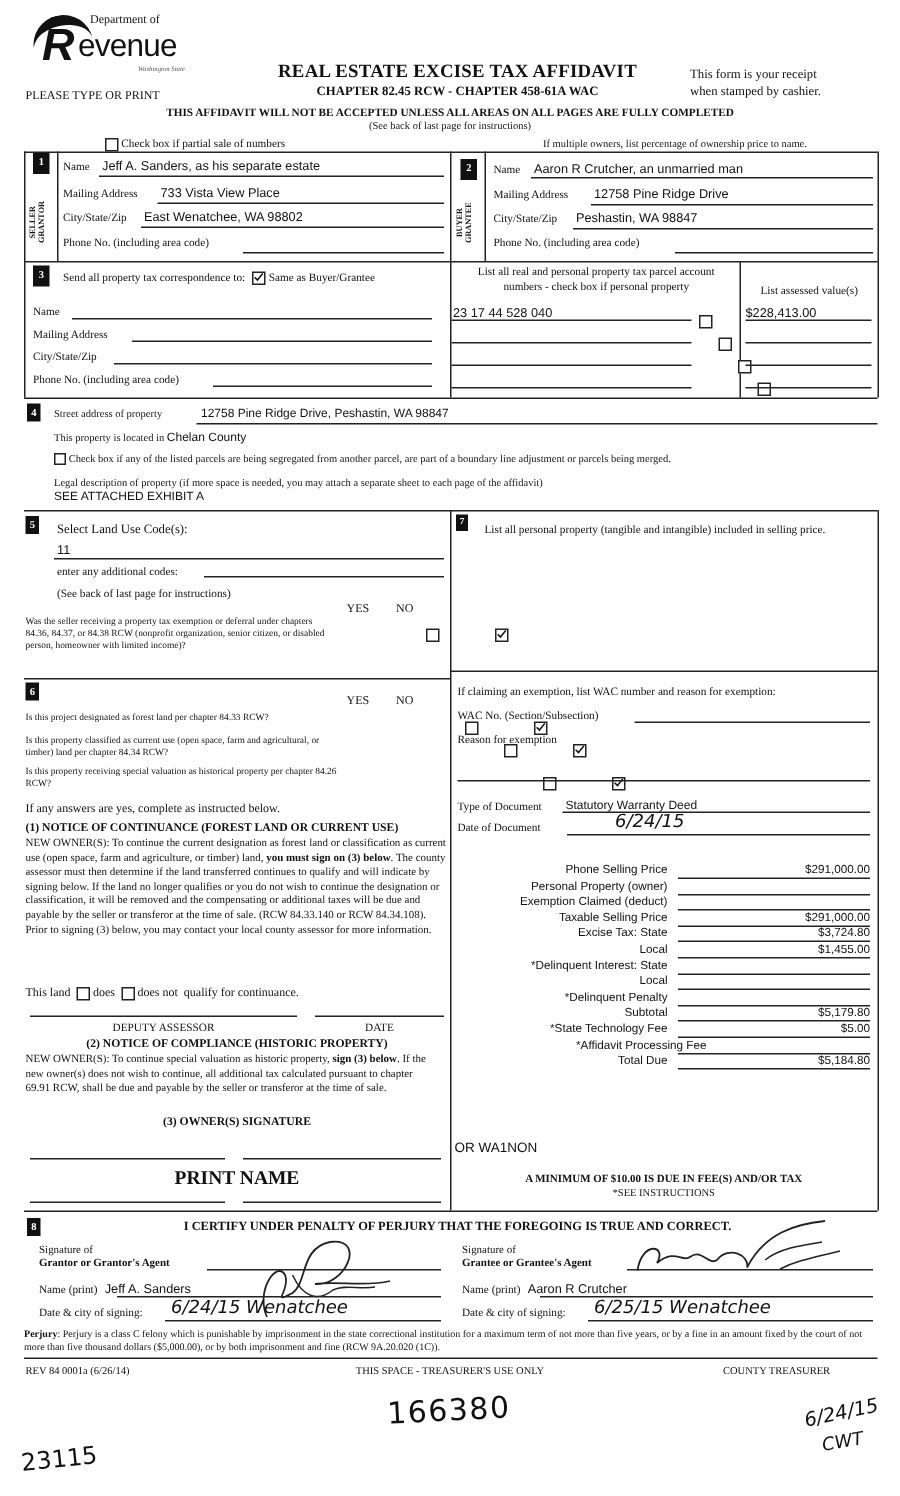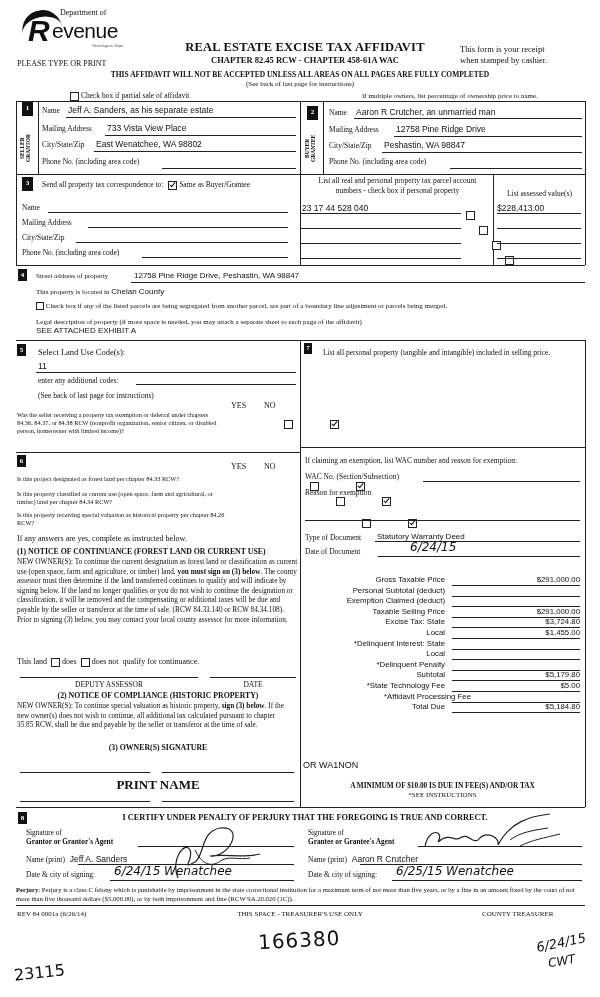--- a/index.html
+++ b/index.html
@@ -40,21 +40,21 @@
 <span class="abs t8" style="left:17px;top:59px;">PLEASE TYPE OR PRINT</span>
 
 <div class="abs b center" style="left:170px;top:40px;width:270px;font-size:12.5px;letter-spacing:0.2px;">REAL ESTATE EXCISE TAX AFFIDAVIT</div>
 <div class="abs b center" style="left:170px;top:55px;width:270px;font-size:8.5px;">CHAPTER 82.45 RCW - CHAPTER 458-61A WAC</div>
 <div class="abs t85" style="left:460px;top:44px;">This form is your receipt</div>
 <div class="abs t85" style="left:460px;top:55px;">when stamped by cashier.</div>
 <div class="abs b center" style="left:60px;top:70px;width:480px;font-size:7.5px;">THIS AFFIDAVIT WILL NOT BE ACCEPTED UNLESS ALL AREAS ON ALL PAGES ARE FULLY COMPLETED</div>
 <div class="abs center t7" style="left:200px;top:80px;width:200px;">(See back of last page for instructions)</div>
 <div class="abs t75" style="left:70px;top:91px;">
   <span class="cb"></span>
-  <span>Check box if partial sale of affidavit</span>
+  <span>Check box if partial sale of numbers</span>
 </div>
 <div class="abs t7" style="left:362px;top:92px;">If multiple owners, list percentage of ownership price to name.</div>
 
 
 <div class="hline" style="left:16px;top:101px;width:569px;"></div>
 <div class="vline" style="left:16px;top:101px;height:164px;"></div>
 <div class="vline" style="left:585px;top:101px;height:164px;"></div>
 <div class="vline" style="left:300px;top:101px;height:164px;"></div>
 
 <div class="numbox" style="left:22px;top:102px;">1</div>
@@ -196,21 +196,21 @@
   <span>does not</span>
   &nbsp;<span>qualify for continuance.</span>
 </div>
 <div class="line" style="left:20px;top:677px;width:178px;"></div>
 <div class="line" style="left:210px;top:677px;width:86px;"></div>
 <div class="abs center t75" style="left:20px;top:680px;width:178px;">DEPUTY ASSESSOR</div>
 <div class="abs center t75" style="left:210px;top:680px;width:86px;">DATE</div>
 <div class="abs b center" style="left:17px;top:691px;width:282px;font-size:7.8px;">(2) NOTICE OF COMPLIANCE (HISTORIC PROPERTY)</div>
 <div class="abs" style="left:17px;top:701px;width:270px;font-size:7.3px;line-height:9.6px;">
   <span>NEW OWNER(S):  To continue special valuation as historic property,</span>
-  <b>sign (3) below</b><span>.  If the new owner(s) does not wish to continue, all additional tax calculated pursuant to chapter 35.85 RCW, shall be due and payable by the seller or transferor at the time of sale.</span>
+  <b>sign (3) below</b><span>.  If the new owner(s) does not wish to continue, all additional tax calculated pursuant to chapter 69.91 RCW, shall be due and payable by the seller or transferor at the time of sale.</span>
 </div>
 <div class="abs b center" style="left:17px;top:743px;width:282px;font-size:7.8px;">(3) OWNER(S) SIGNATURE</div>
 <div class="line" style="left:20px;top:772px;width:130px;"></div>
 <div class="line" style="left:162px;top:772px;width:132px;"></div>
 <div class="abs b center" style="left:17px;top:777px;width:282px;font-size:13px;">PRINT NAME</div>
 <div class="line" style="left:20px;top:801px;width:130px;"></div>
 <div class="line" style="left:162px;top:801px;width:132px;"></div>
 
 
 <div class="numbox" style="left:304px;top:343px;width:8px;height:11px;line-height:11px;font-size:6px;">7</div>
@@ -223,24 +223,24 @@
 <div class="line" style="left:305px;top:520px;width:275px;"></div>
 
 <div class="abs t75" style="left:305px;top:533px;">Type of Document</div>
 <div class="abs fill" style="left:377px;top:532px;font-size:8px;">Statutory Warranty Deed</div>
 <div class="line" style="left:375px;top:541px;width:205px;"></div>
 <div class="abs t75" style="left:305px;top:547px;">Date of Document</div>
 <div class="abs hw" style="left:410px;top:540px;font-size:12px;">6/24/15</div>
 <div class="line" style="left:378px;top:556px;width:202px;"></div>
 
 <div id="amounts" class="abs" style="left:300px;top:575px;width:285px;">
-    <div class="abs sans right" style="left: 0px; top: 0px; width: 145px; font-size: 7.8px;">Gross Taxable Price</div>
+    <div class="abs sans right" style="left: 0px; top: 0px; width: 145px; font-size: 7.8px;">Phone Selling Price</div>
     <div class="abs sans right" style="left: 152px; top: 0px; width: 128px; font-size: 7.8px;">$291,000.00</div>
     <div class="line" style="left: 152px; top: 10px; width: 128px;"></div>
-    <div class="abs sans right" style="left: 0px; top: 10.6px; width: 145px; font-size: 7.8px;">Personal Subtotal (deduct)</div>
+    <div class="abs sans right" style="left: 0px; top: 10.6px; width: 145px; font-size: 7.8px;">Personal Property (owner)</div>
     <div class="abs sans right" style="left: 152px; top: 10.6px; width: 128px; font-size: 7.8px;"></div>
     <div class="line" style="left: 152px; top: 20.6px; width: 128px;"></div>
     <div class="abs sans right" style="left: 0px; top: 21.2px; width: 145px; font-size: 7.8px;">Exemption Claimed (deduct)</div>
     <div class="abs sans right" style="left: 152px; top: 21.2px; width: 128px; font-size: 7.8px;"></div>
     <div class="line" style="left: 152px; top: 31.2px; width: 128px;"></div>
     <div class="abs sans right" style="left: 0px; top: 31.8px; width: 145px; font-size: 7.8px;">Taxable Selling Price</div>
     <div class="abs sans right" style="left: 152px; top: 31.8px; width: 128px; font-size: 7.8px;">$291,000.00</div>
     <div class="line" style="left: 152px; top: 41.8px; width: 128px;"></div>
     <div class="abs sans right" style="left: 0px; top: 42.4px; width: 145px; font-size: 7.8px;">Excise Tax:  State</div>
     <div class="abs sans right" style="left: 152px; top: 42.4px; width: 128px; font-size: 7.8px;">$3,724.80</div>

